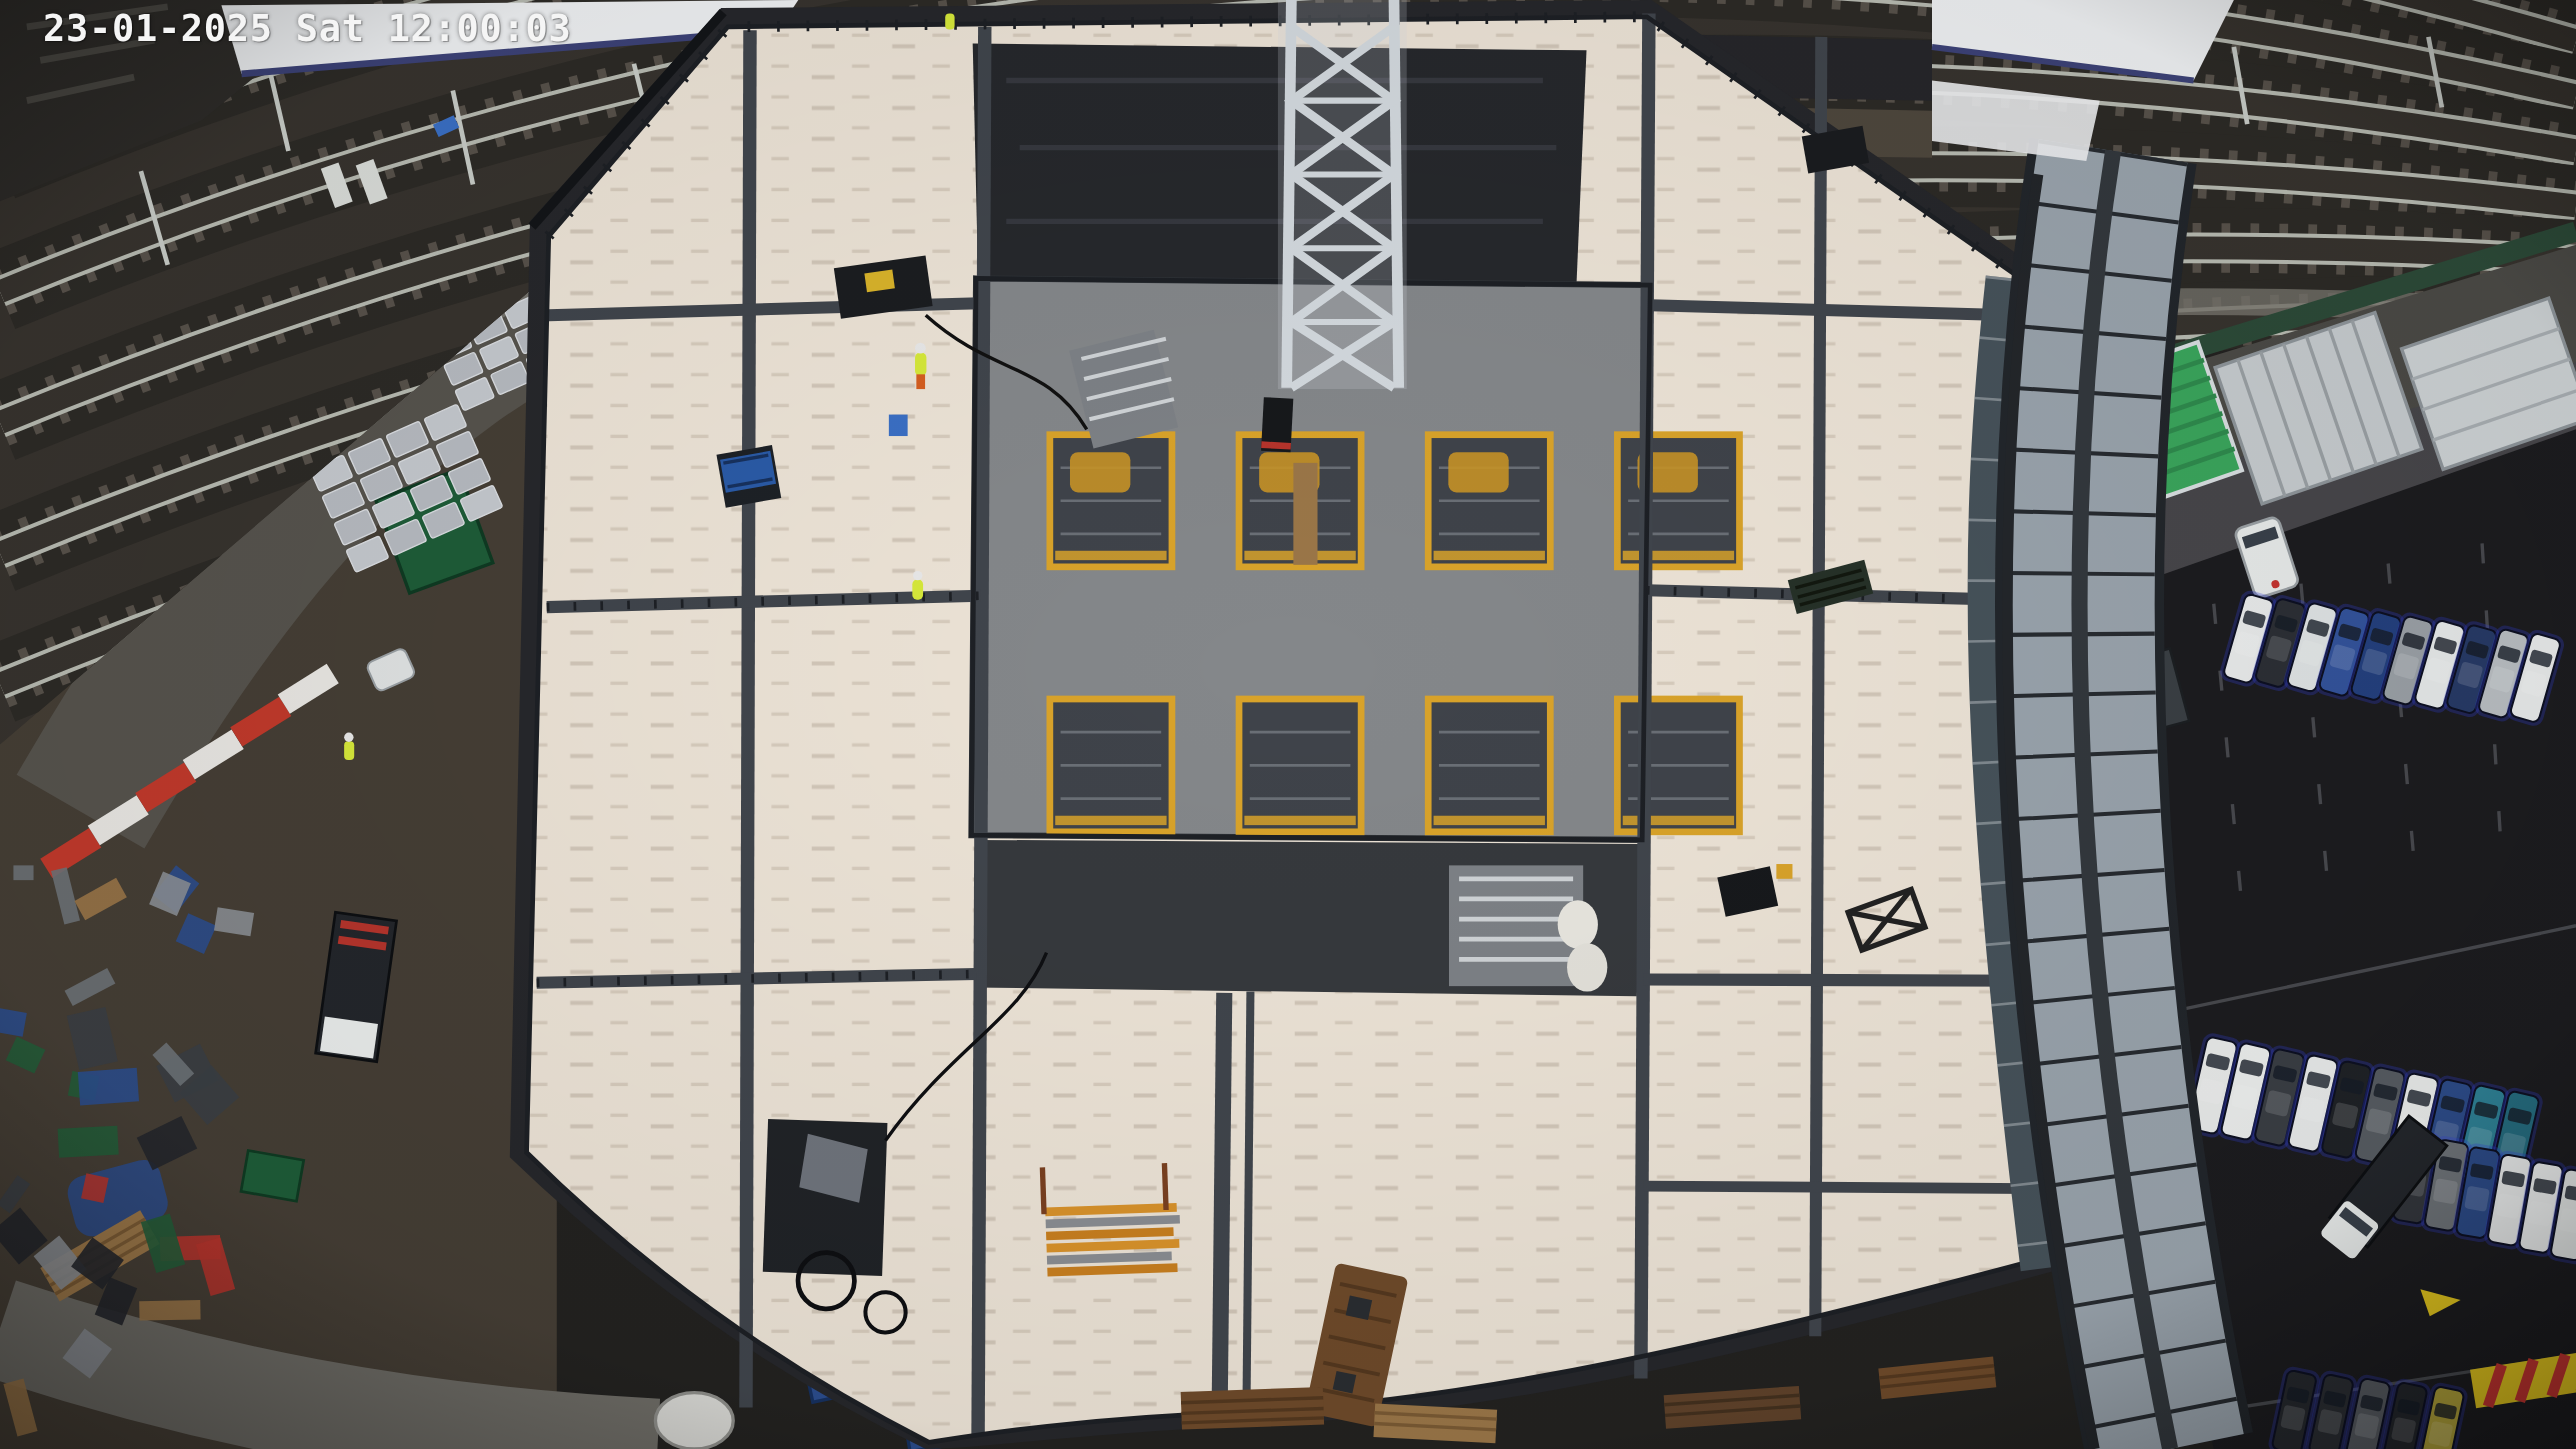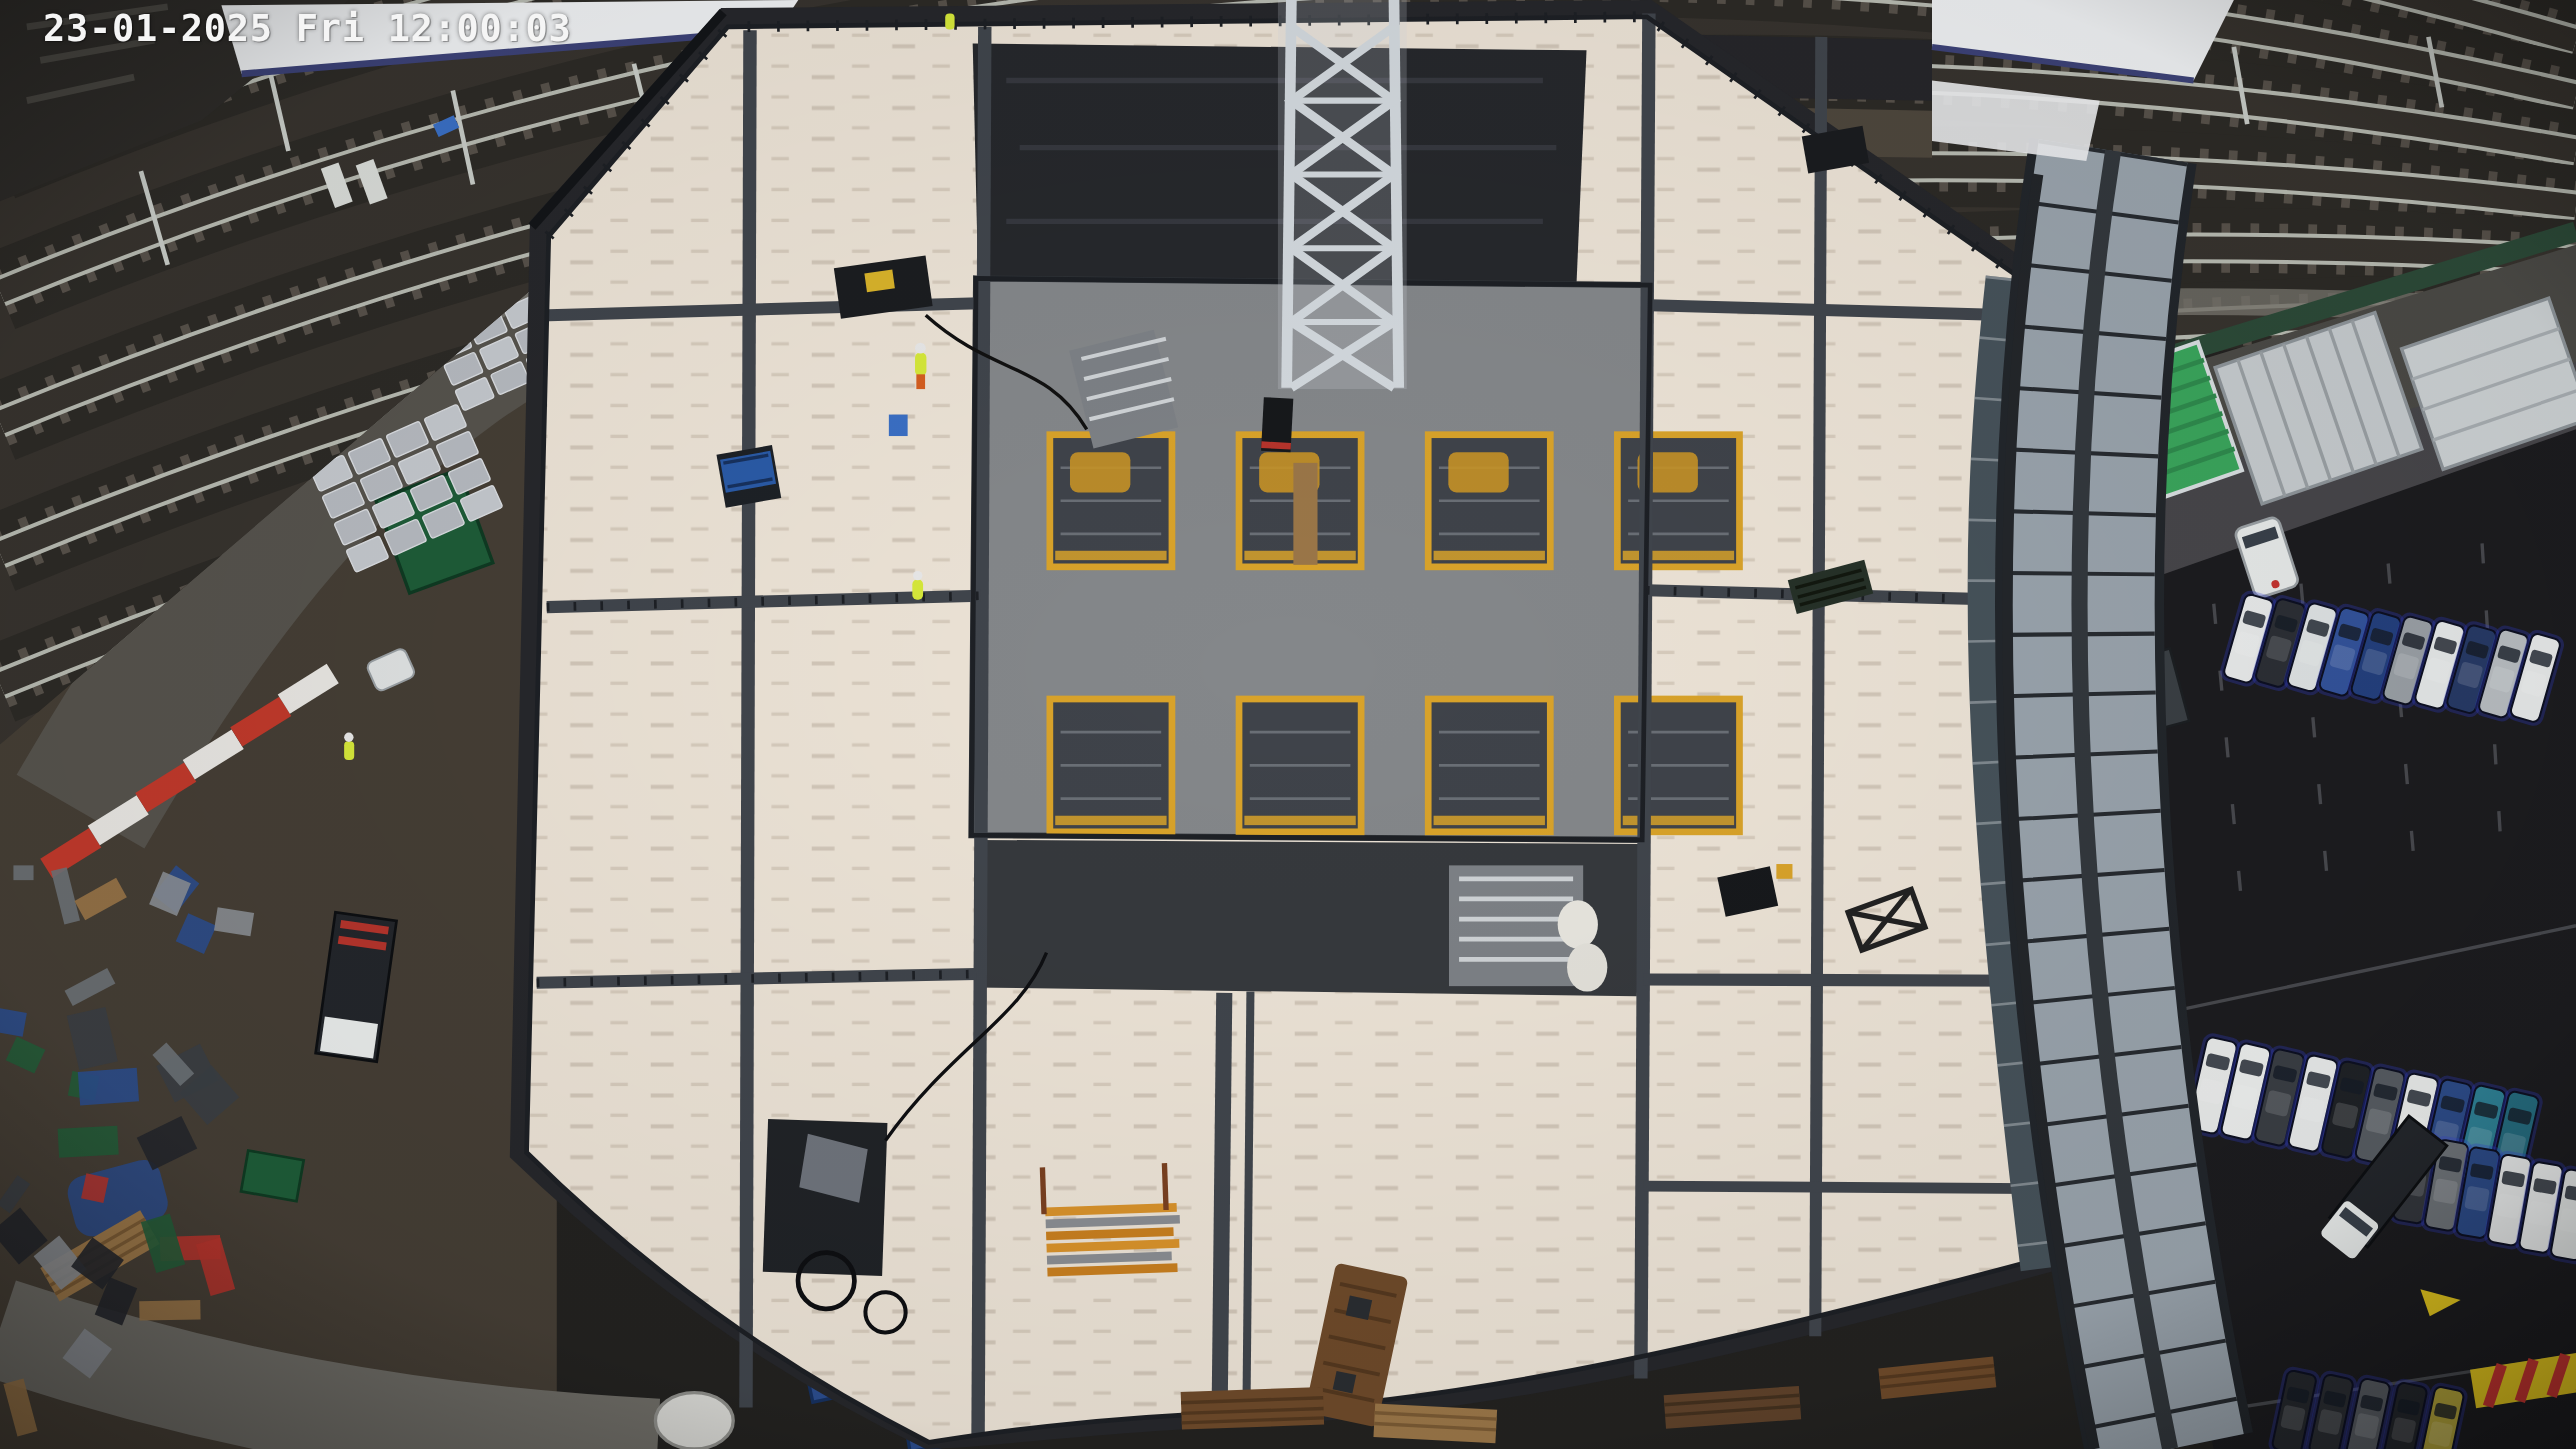--- a/index.html
+++ b/index.html
@@ -753,16 +753,16 @@
     <path d="M3150,225 C3075,700 3070,1350 3235,2160" fill="none" style="stroke:var(--glazing)" stroke-width="224"></path>
     <path d="M3150,225 C3075,700 3070,1350 3235,2160" fill="none" stroke="#272b30" stroke-width="224" stroke-dasharray="6 84"></path>
     <path d="M3150,225 C3075,700 3070,1350 3235,2160" fill="none" stroke="#33383d" stroke-width="24"></path>
     <path d="M3038,260 C2968,720 2966,1350 3122,2160" fill="none" stroke="#23262a" stroke-width="16"></path>
     <polygon points="2880,120 3130,150 3110,240 2880,210" style="fill:var(--canopy)" opacity=".9"></polygon>
   </g>
 
   <rect x="0" y="0" width="3840" height="2160" fill="url(#vg)"></rect>
 </svg>
 
-<div class="osd">23-01-2025 Fri 12:00:03</div>
+<div class="osd">23-01-2025 Sat 12:00:03</div>
 
 </div>
 
 
 </body></html>

